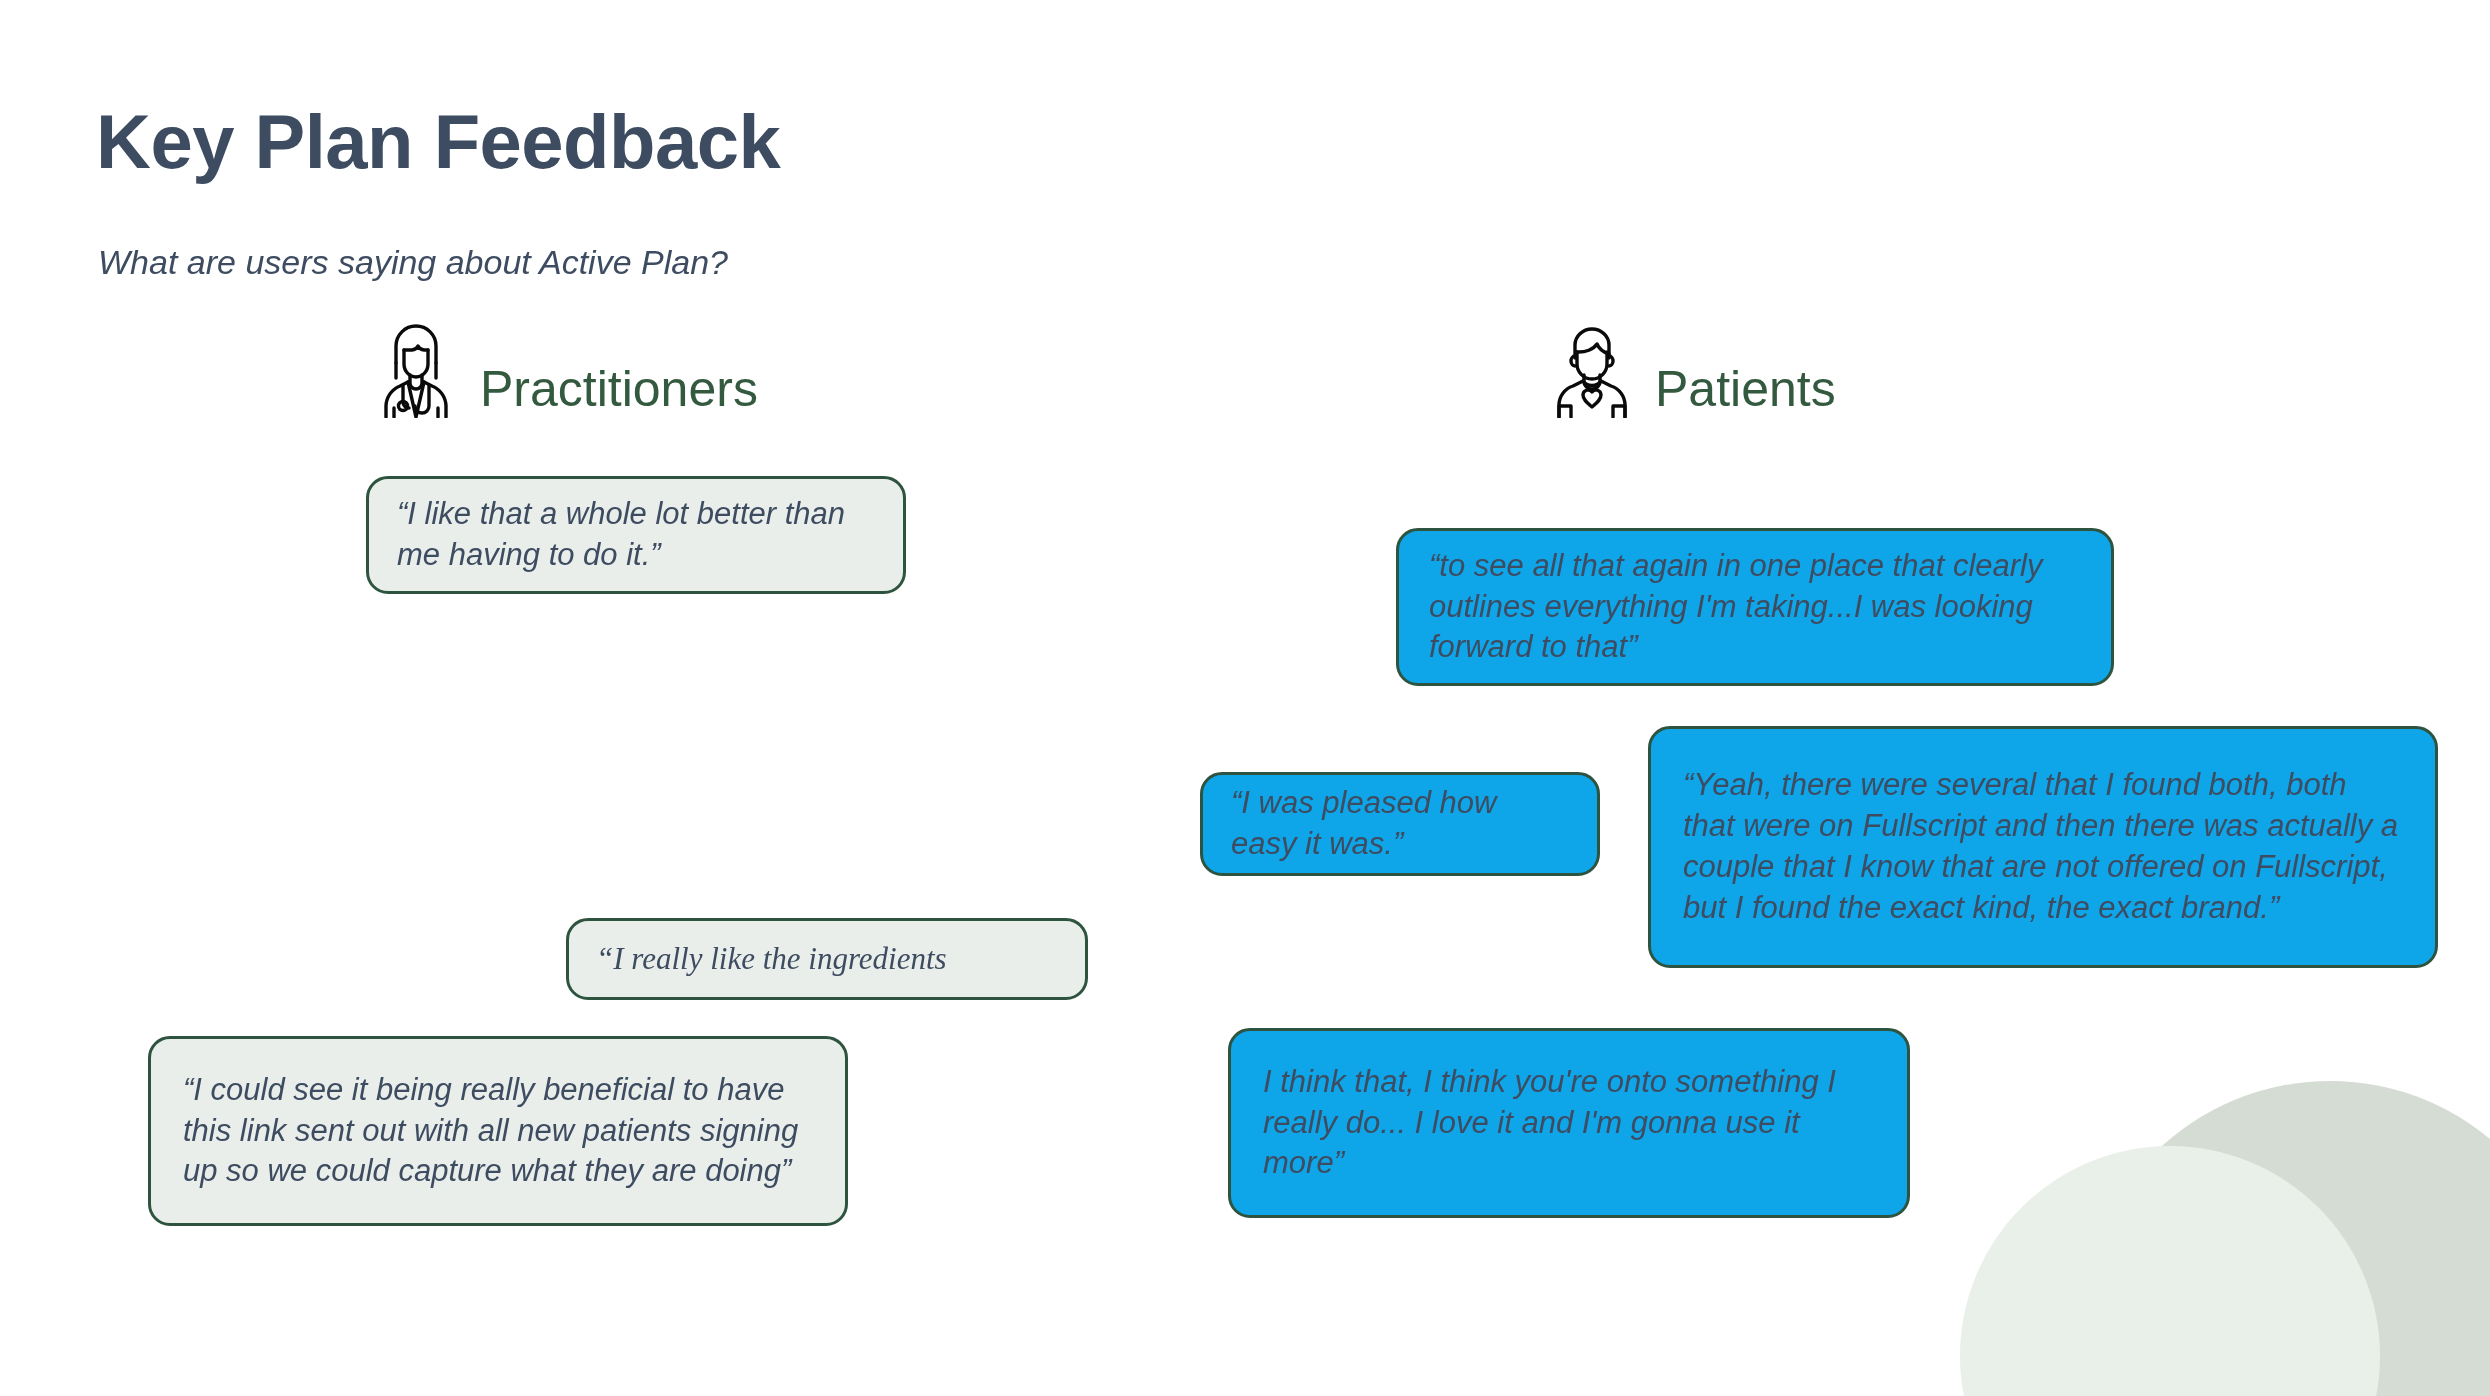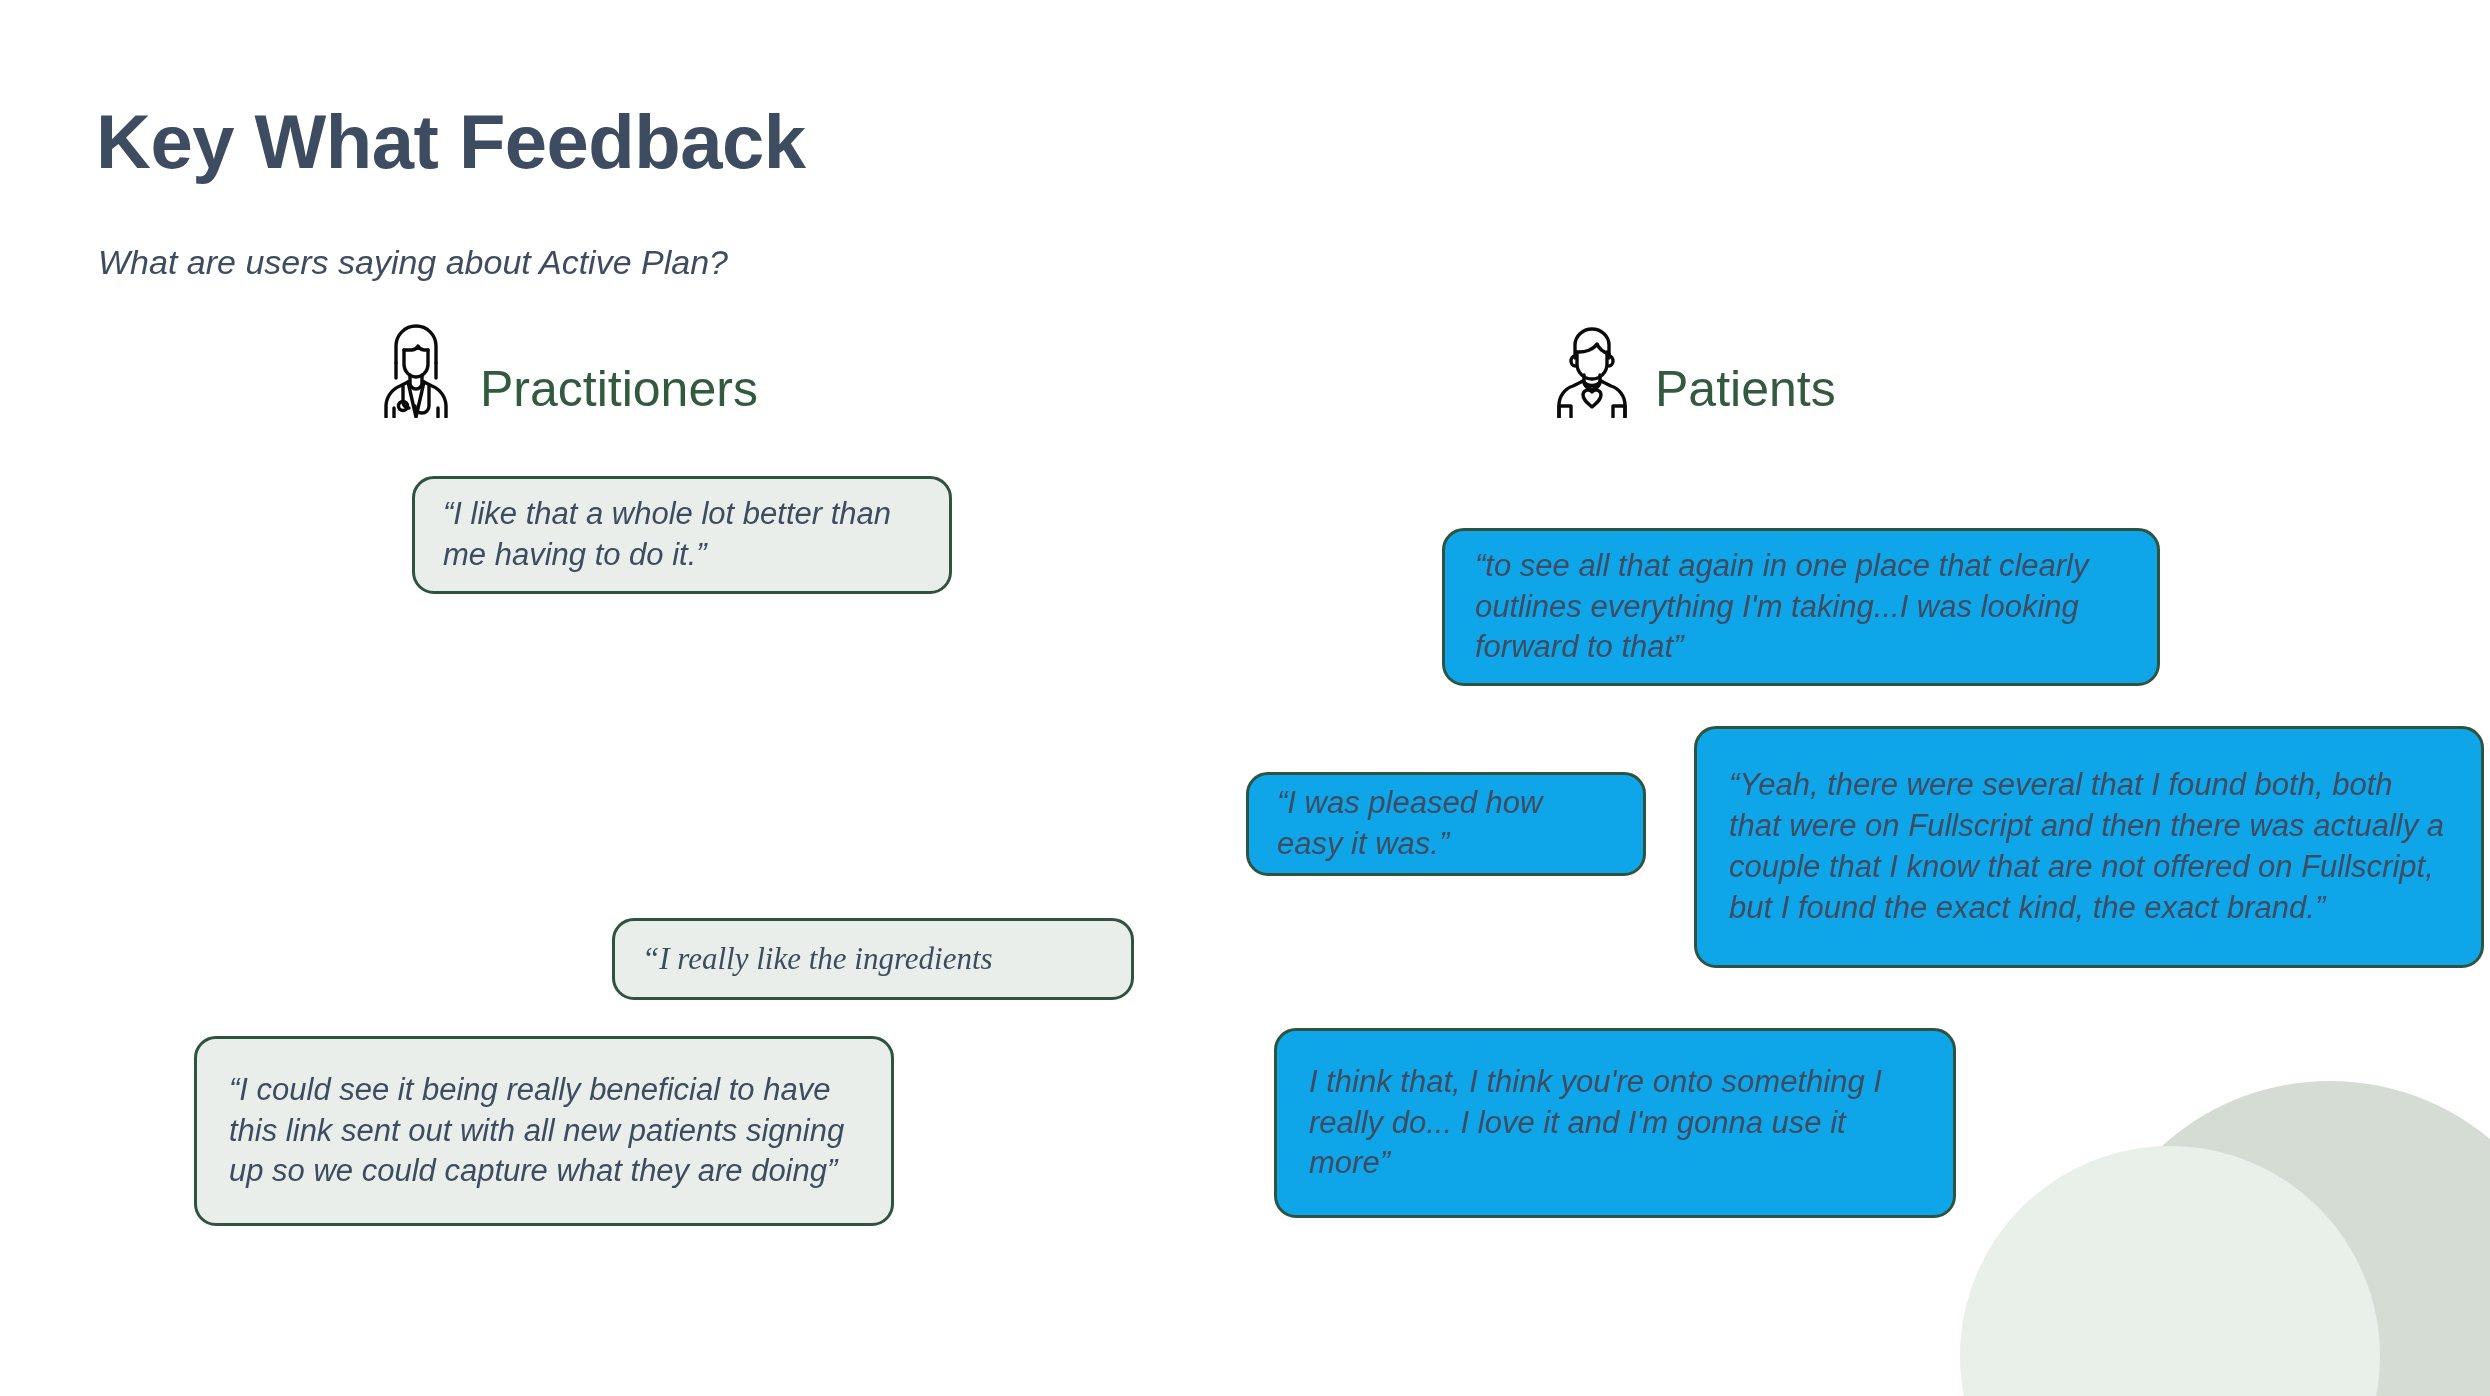--- a/index.html
+++ b/index.html
@@ -85,21 +85,20 @@
     position: absolute;
     box-sizing: border-box;
     border: 3px solid #2e5440;
     border-radius: 22px;
     display: flex;
     align-items: center;
     font-size: 31px;
     font-style: italic;
     line-height: 1.32;
     color: #3e4c61;
-    margin-left: 46px;
   }
   .quote-bubble.green { background: #e9eeea; }
   .quote-bubble.blue  { background: #0ea5e9; }
   .quote-text { display: block; }
 
   
   #quote-p1 { left: 366px;  top: 476px;  width: 540px; height: 118px; padding: 0 28px; }
   #quote-p2 { left: 126px;  top: 666px;  width: 700px; height: 180px; padding: 0 32px; }
   #quote-p3 { left: 566px;  top: 918px;  width: 522px; height: 82px;  padding: 0 27px; font-family: Liberation Serif, serif; }
   #quote-p4 { left: 148px;  top: 1036px; width: 700px; height: 190px; padding: 0 32px; font-style: italic; }
@@ -129,21 +128,21 @@
   }
 </style>
 </head>
 <body>
 
 <div id="slide">
 
   <div class="deco-circle" id="deco-circle-back"></div>
   <div class="deco-circle" id="deco-circle-front"></div>
 
-  <div id="page-title">Key What Feedback</div>
+  <div id="page-title">Key Plan Feedback</div>
   <div id="page-subtitle">What are users saying about Active Plan?</div>
 
   <div class="col-heading" id="heading-practitioners">
     <span class="persona-icon">
       <svg viewBox="0 0 92 100" width="92" height="100" fill="none" stroke="#0a0a0a" stroke-width="3.4" stroke-linecap="round" stroke-linejoin="round">
 
         <path d="M26 45 V28 a20 20 0 0 1 40 0 V45"></path>
 
         <path d="M26 45 V60"></path>
         <path d="M66 45 V60"></path>

